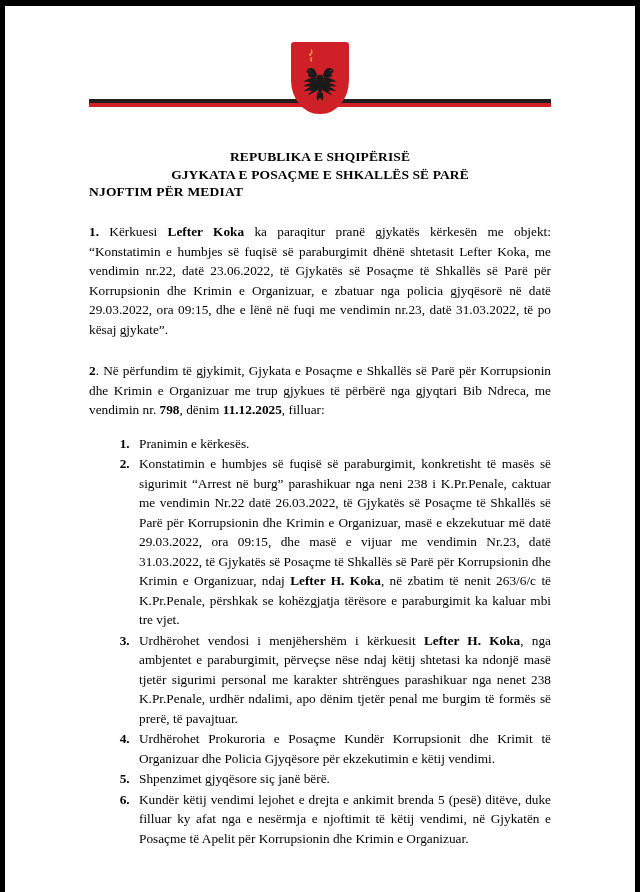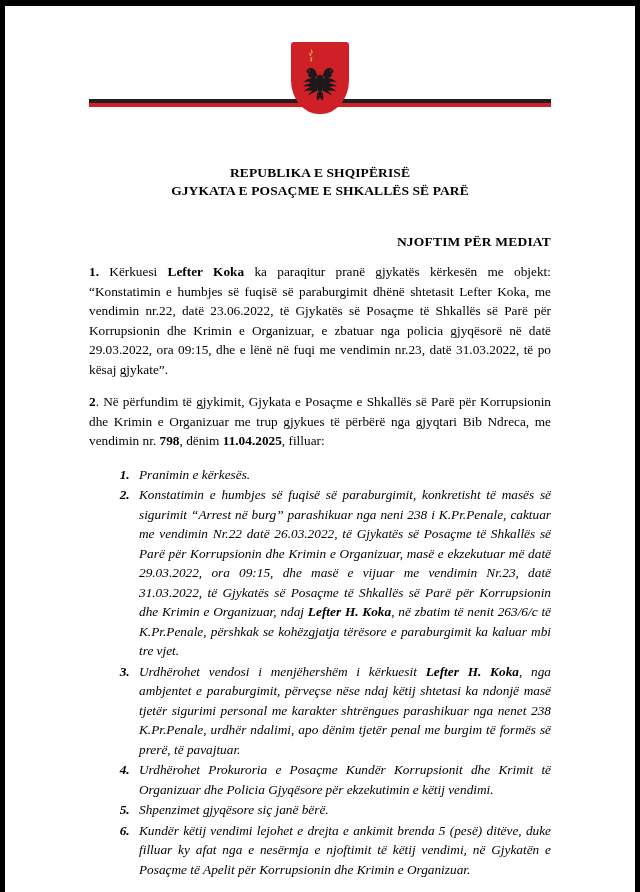--- a/index.html
+++ b/index.html
@@ -90,52 +90,50 @@
   .rule-right { right: 0; width: 215px; }
 
   
   .org-title {
     text-align: center;
     font-weight: bold;
     font-size: 13.5px;
     line-height: 18px;
     letter-spacing: 0.1px;
     color: #000;
-    margin-top: 18px;
+    margin-top: 2px;
   }
   .notice-title {
-    text-align: right;
+    text-align: left;
     font-weight: bold;
     font-size: 13.5px;
-    margin-top: 34px;
     letter-spacing: 0.2px;
   }
 
   
   .para {
     text-align: justify;
     font-size: 13.3px;
     line-height: 19.5px;
-    margin-top: 12px;
+    margin-top: 22px;
     color: #000;
     hyphens: none;
   }
   .para b { font-weight: bold; }
 
   ol.decisions {
     margin: 14px 0 0 0;
     padding-left: 44px;
     font-size: 13.3px;
     line-height: 19.5px;
   }
   ol.decisions > li {
     text-align: justify;
     margin-bottom: 1px;
     padding-left: 6px;
-    font-style: italic;
   }
   ol.decisions > li::marker {
     font-weight: bold;
   }
 </style>
 </head>
 <body>
 
 <div class="page">
   <div class="inner">
@@ -182,21 +180,21 @@
 
     <div class="org-title">
       <div>REPUBLIKA E SHQIPËRISË</div>
       <div>GJYKATA E POSAÇME E SHKALLËS SË PARË</div>
     </div>
 
     <div class="notice-title">NJOFTIM PËR MEDIAT</div>
 
     <p class="para"><b>1.</b><span> Kërkuesi </span><b>Lefter Koka</b><span> ka paraqitur pranë gjykatës kërkesën me objekt: “Konstatimin e humbjes së fuqisë së paraburgimit dhënë shtetasit Lefter Koka, me vendimin nr.22, datë 23.06.2022, të Gjykatës së Posaçme të Shkallës së Parë për Korrupsionin dhe Krimin e Organizuar, e zbatuar nga policia gjyqësorë në datë 29.03.2022, ora 09:15, dhe e lënë në fuqi me vendimin nr.23, datë 31.03.2022, të po kësaj gjykate”.</span></p>
 
-    <p class="para"><b>2</b><span>. Në përfundim të gjykimit, Gjykata e Posaçme e Shkallës së Parë për Korrupsionin dhe Krimin e Organizuar me trup gjykues të përbërë nga gjyqtari Bib Ndreca, me vendimin nr. </span><b>798</b><span>, dënim </span><b>11.04.2025</b><span>, filluar:</span></p>
+    <p class="para"><b>2</b><span>. Në përfundim të gjykimit, Gjykata e Posaçme e Shkallës së Parë për Korrupsionin dhe Krimin e Organizuar me trup gjykues të përbërë nga gjyqtari Bib Ndreca, me vendimin nr. </span><b>798</b><span>, dënim </span><b>11.12.2025</b><span>, filluar:</span></p>
 
     <ol class="decisions">
       <li><span>Pranimin e kërkesës.</span></li>
       <li><span>Konstatimin e humbjes së fuqisë së paraburgimit, konkretisht të masës së sigurimit “Arrest në burg” parashikuar nga neni 238 i K.Pr.Penale, caktuar me vendimin Nr.22 datë 26.03.2022, të Gjykatës së Posaçme të Shkallës së Parë për Korrupsionin dhe Krimin e Organizuar, masë e ekzekutuar më datë 29.03.2022, ora 09:15, dhe masë e vijuar me vendimin Nr.23, datë 31.03.2022, të Gjykatës së Posaçme të Shkallës së Parë për Korrupsionin dhe Krimin e Organizuar, ndaj </span><b>Lefter H. Koka</b><span>, në zbatim të nenit 263/6/c të K.Pr.Penale, përshkak se kohëzgjatja tërësore e paraburgimit ka kaluar mbi tre vjet.</span></li>
       <li><span>Urdhërohet vendosi i menjëhershëm i kërkuesit </span><b>Lefter H. Koka</b><span>, nga ambjentet e paraburgimit, përveçse nëse ndaj këtij shtetasi ka ndonjë masë tjetër sigurimi personal me karakter shtrëngues parashikuar nga nenet 238 K.Pr.Penale, urdhër ndalimi, apo dënim tjetër penal me burgim të formës së prerë, të pavajtuar.</span></li>
       <li><span>Urdhërohet Prokuroria e Posaçme Kundër Korrupsionit dhe Krimit të Organizuar dhe Policia Gjyqësore për ekzekutimin e këtij vendimi.</span></li>
       <li><span>Shpenzimet gjyqësore siç janë bërë.</span></li>
       <li><span>Kundër këtij vendimi lejohet e drejta e ankimit brenda 5 (pesë) ditëve, duke filluar ky afat nga e nesërmja e njoftimit të këtij vendimi, në Gjykatën e Posaçme të Apelit për Korrupsionin dhe Krimin e Organizuar.</span></li>
     </ol>
 

